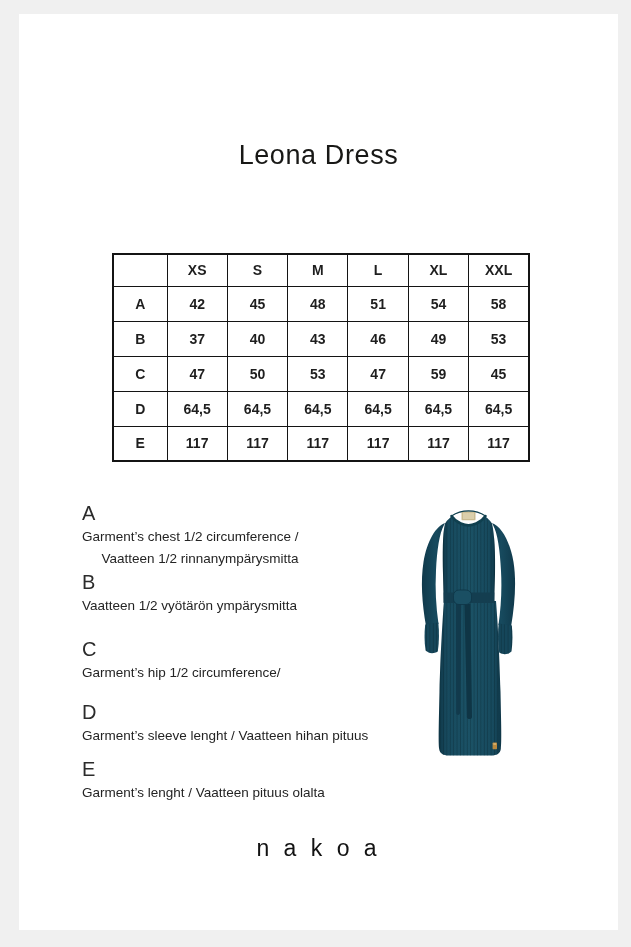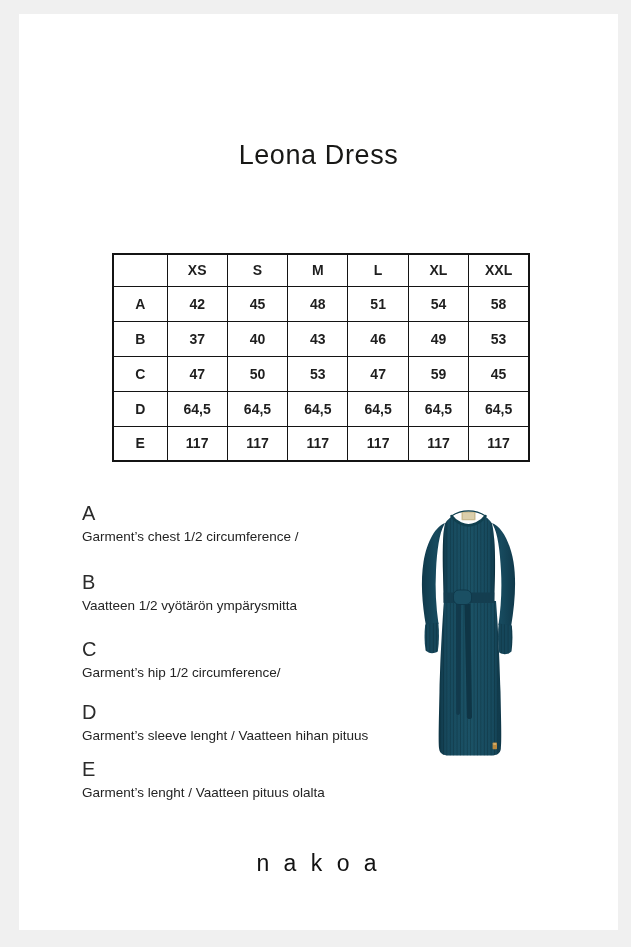--- a/index.html
+++ b/index.html
@@ -55,21 +55,21 @@
   .li-d { top:689px; }
   .li-e { top:746px; }
   .li-e .legend-text { margin-left:31px; }
   
   .dress-wrap { position:absolute; left:379px; top:488px; width:140px; height:266px; }
   .dress-wrap svg { display:block; width:140px; height:266px; }
   
   .brand {
     position:absolute; top:821px; left:0; width:100%;
     text-align:center; font-size:23px; letter-spacing:4px;
-    color:#121212; font-weight:normal;margin-top:15px;
+    color:#121212; font-weight:normal;
   }
 </style>
 </head>
 <body>
 
 <div class="card">
 
   <h1 class="title">Leona Dress</h1>
 
   <table class="size-table">
@@ -139,20 +139,21 @@
         <td>117</td>
         <td>117</td>
       </tr>
     </tbody>
   </table>
 
   <div class="legend-item li-a">
     <span class="legend-letter">A</span>
     <span class="legend-text">
       <span class="legend-line">Garment’s chest 1/2 circumference /</span>
+      <span class="legend-line">Vaatteen 1/2 rinnanympärysmitta</span>
     </span>
   </div>
   <div class="legend-item li-b">
     <span class="legend-letter">B</span>
     <span class="legend-text">
       <span class="legend-line">Vaatteen 1/2 vyötärön ympärysmitta</span>
     </span>
   </div>
   <div class="legend-item li-c">
     <span class="legend-letter">C</span>

